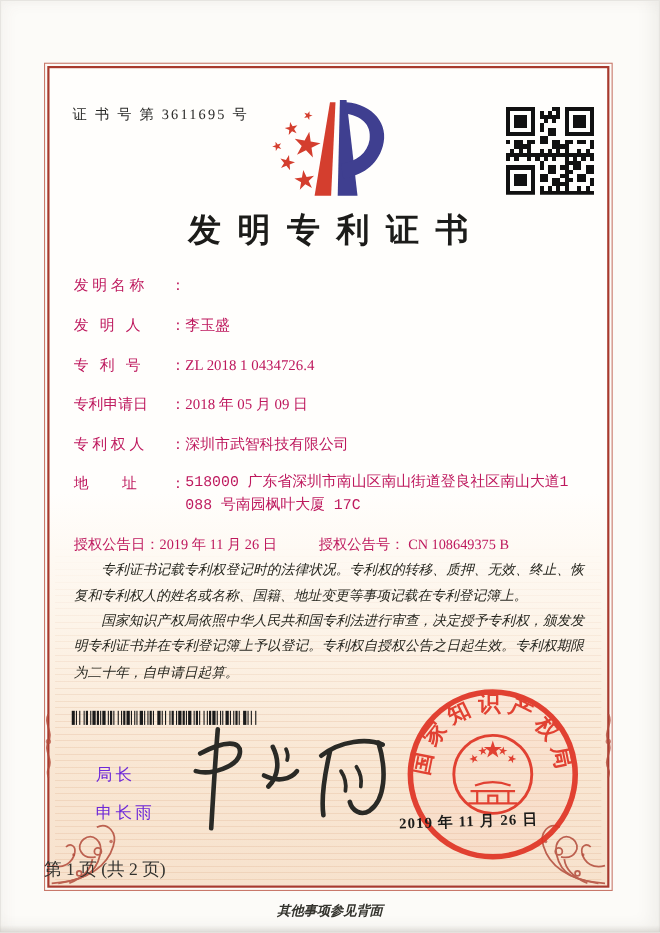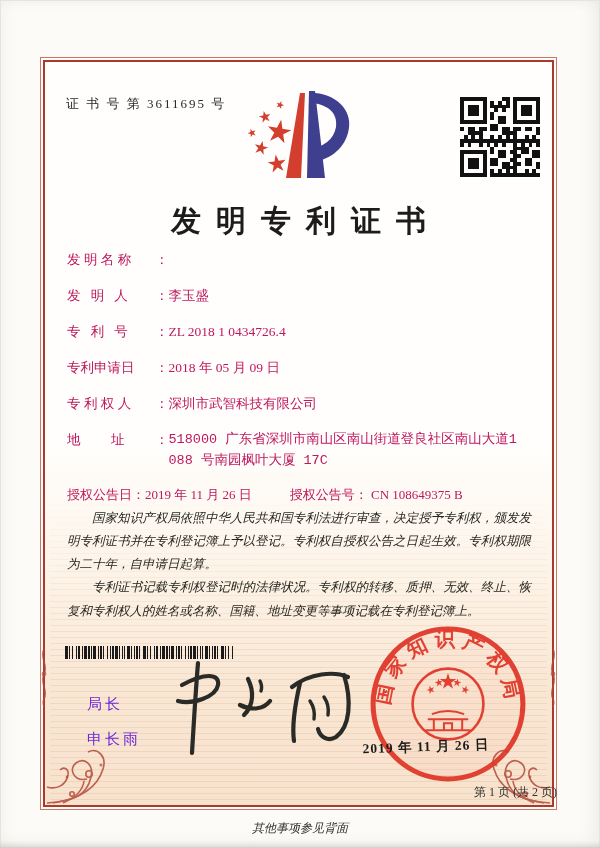--- a/index.html
+++ b/index.html
@@ -13,21 +13,21 @@
       background:linear-gradient(to bottom,#fffefc 0%,#fffefc 52%,#fdf4e9 68%,#f9e7d4 84%,#f7e2cd 100%);}
   .bg-lines{position:absolute;inset:5px;pointer-events:none;
       background:repeating-linear-gradient(0deg, rgba(205,140,95,.17) 0 1px, rgba(0,0,0,0) 1px 6px);
       -webkit-mask-image:linear-gradient(to bottom,transparent 58%,#000 80%);
       mask-image:linear-gradient(to bottom,transparent 58%,#000 80%);}
   
   .cert-no{position:absolute;left:26px;top:38px;font-size:13px;letter-spacing:2px;color:#2a2a28;}
   .logo{position:absolute;left:195px;top:18px;width:150px;height:112px;}
   .qr{position:absolute;left:420px;top:40px;width:80px;height:80px;}
   .title{position:absolute;left:0;right:0;top:132px;text-align:center;font-size:30px;font-weight:bold;
-         letter-spacing:15px;text-indent:15px;color:#1c1c1a;margin-top:12px;}
+         letter-spacing:15px;text-indent:15px;color:#1c1c1a;}
   
   .fields{position:absolute;left:27px;top:192px;width:466px;font-size:13.5px;line-height:21px;color:#be185d;}
   .field-row{margin-bottom:15px;display:flex;align-items:flex-start;}
   .f-label{display:inline-block;width:88px;white-space:pre;flex:0 0 88px;}
   .f-colon{flex:0 0 auto;}
   .f-value{flex:1 1 auto;}
   .field-row.wrap .f-value{max-width:356px;word-break:break-all;font-family:Liberation Mono, monospace;}
   .grant-row{display:flex;font-size:13px;line-height:21px;margin-top:-2px;}
   .grant-row .pair2{margin-left:38px;}
   
@@ -35,22 +35,22 @@
       font-style:italic;color:#26261f;}
   .paragraphs p{margin:0;text-indent:2em;text-align:justify;}
   
   .barcode{position:absolute;left:25px;top:589px;width:170px;height:13px;}
   .director{position:absolute;left:47px;top:638px;font-size:15px;letter-spacing:3px;color:#6d28d9;}
   .director .name{margin-top:16px;}
   .sign{position:absolute;left:112px;top:600px;width:215px;height:105px;}
   .seal{position:absolute;left:327px;top:566px;width:162px;height:162px;opacity:.93;}
   .seal-date{position:absolute;left:296px;top:681px;width:180px;text-align:center;font-size:13.5px;
       font-weight:bold;letter-spacing:1px;color:#1b1b19;transform:rotate(-2deg);}
-  .page-info{position:absolute;left:0;right:0;bottom:9px;text-align:right;font-size:12px;color:#33332f;}
-  .back-note{position:absolute;left:0;right:0;top:820px;text-align:center;font-size:12px;font-style:italic;color:#33332d;}
+  .page-info{position:absolute;left:0;right:0;bottom:9px;text-align:left;font-size:16px;color:#33332f;}
+  .back-note{position:absolute;left:0;right:0;top:820px;text-align:center;font-size:12px;font-style:italic;color:#33332d;font-weight:bold;}
   
   .corner{position:absolute;bottom:3px;width:88px;height:88px;}
   .corner.bl{left:3px;}
   .corner.br{right:3px;transform:scaleX(-1);}
   .knot{position:absolute;top:592px;width:16px;height:58px;}
   .knot.kl{left:-4px;}
   .knot.kr{right:-4px;transform:scaleX(-1);}
   .page-edge-b{position:absolute;left:0;right:0;bottom:0;height:7px;
       background:linear-gradient(rgba(0,0,0,0),rgba(110,100,90,.16));}
 </style>
@@ -315,22 +315,22 @@
         </div>
         <div class="grant-row">
           <span>授权公告日：</span>
           <span>2019 年 11 月 26 日</span>
           <span class="pair2">授权公告号：</span>
           <span>&nbsp;CN 108649375 B</span>
         </div>
       </div>
 
     <div class="paragraphs" id="paragraphs">
+        <p>专利证书记载专利权登记时的法律状况。专利权的转移、质押、无效、终止、恢复和专利权人的姓名或名称、国籍、地址变更等事项记载在专利登记簿上。</p>
         <p>国家知识产权局依照中华人民共和国专利法进行审查，决定授予专利权，颁发发明专利证书并在专利登记簿上予以登记。专利权自授权公告之日起生效。专利权期限为二十年，自申请日起算。</p>
-        <p>专利证书记载专利权登记时的法律状况。专利权的转移、质押、无效、终止、恢复和专利权人的姓名或名称、国籍、地址变更等事项记载在专利登记簿上。</p>
       </div>
 
     <svg class="barcode" id="barcode" viewBox="0 0 170 13" preserveAspectRatio="none">
         <rect x="0" y="0" width="3" height="13" fill="#1a1a1a"></rect>
         <rect x="4" y="0" width="1" height="13" fill="#1a1a1a"></rect>
         <rect x="7" y="0" width="1" height="13" fill="#1a1a1a"></rect>
         <rect x="11" y="0" width="1" height="13" fill="#1a1a1a"></rect>
         <rect x="13" y="0" width="2" height="13" fill="#1a1a1a"></rect>
         <rect x="17" y="0" width="1" height="13" fill="#1a1a1a"></rect>
         <rect x="19" y="0" width="3" height="13" fill="#1a1a1a"></rect>

